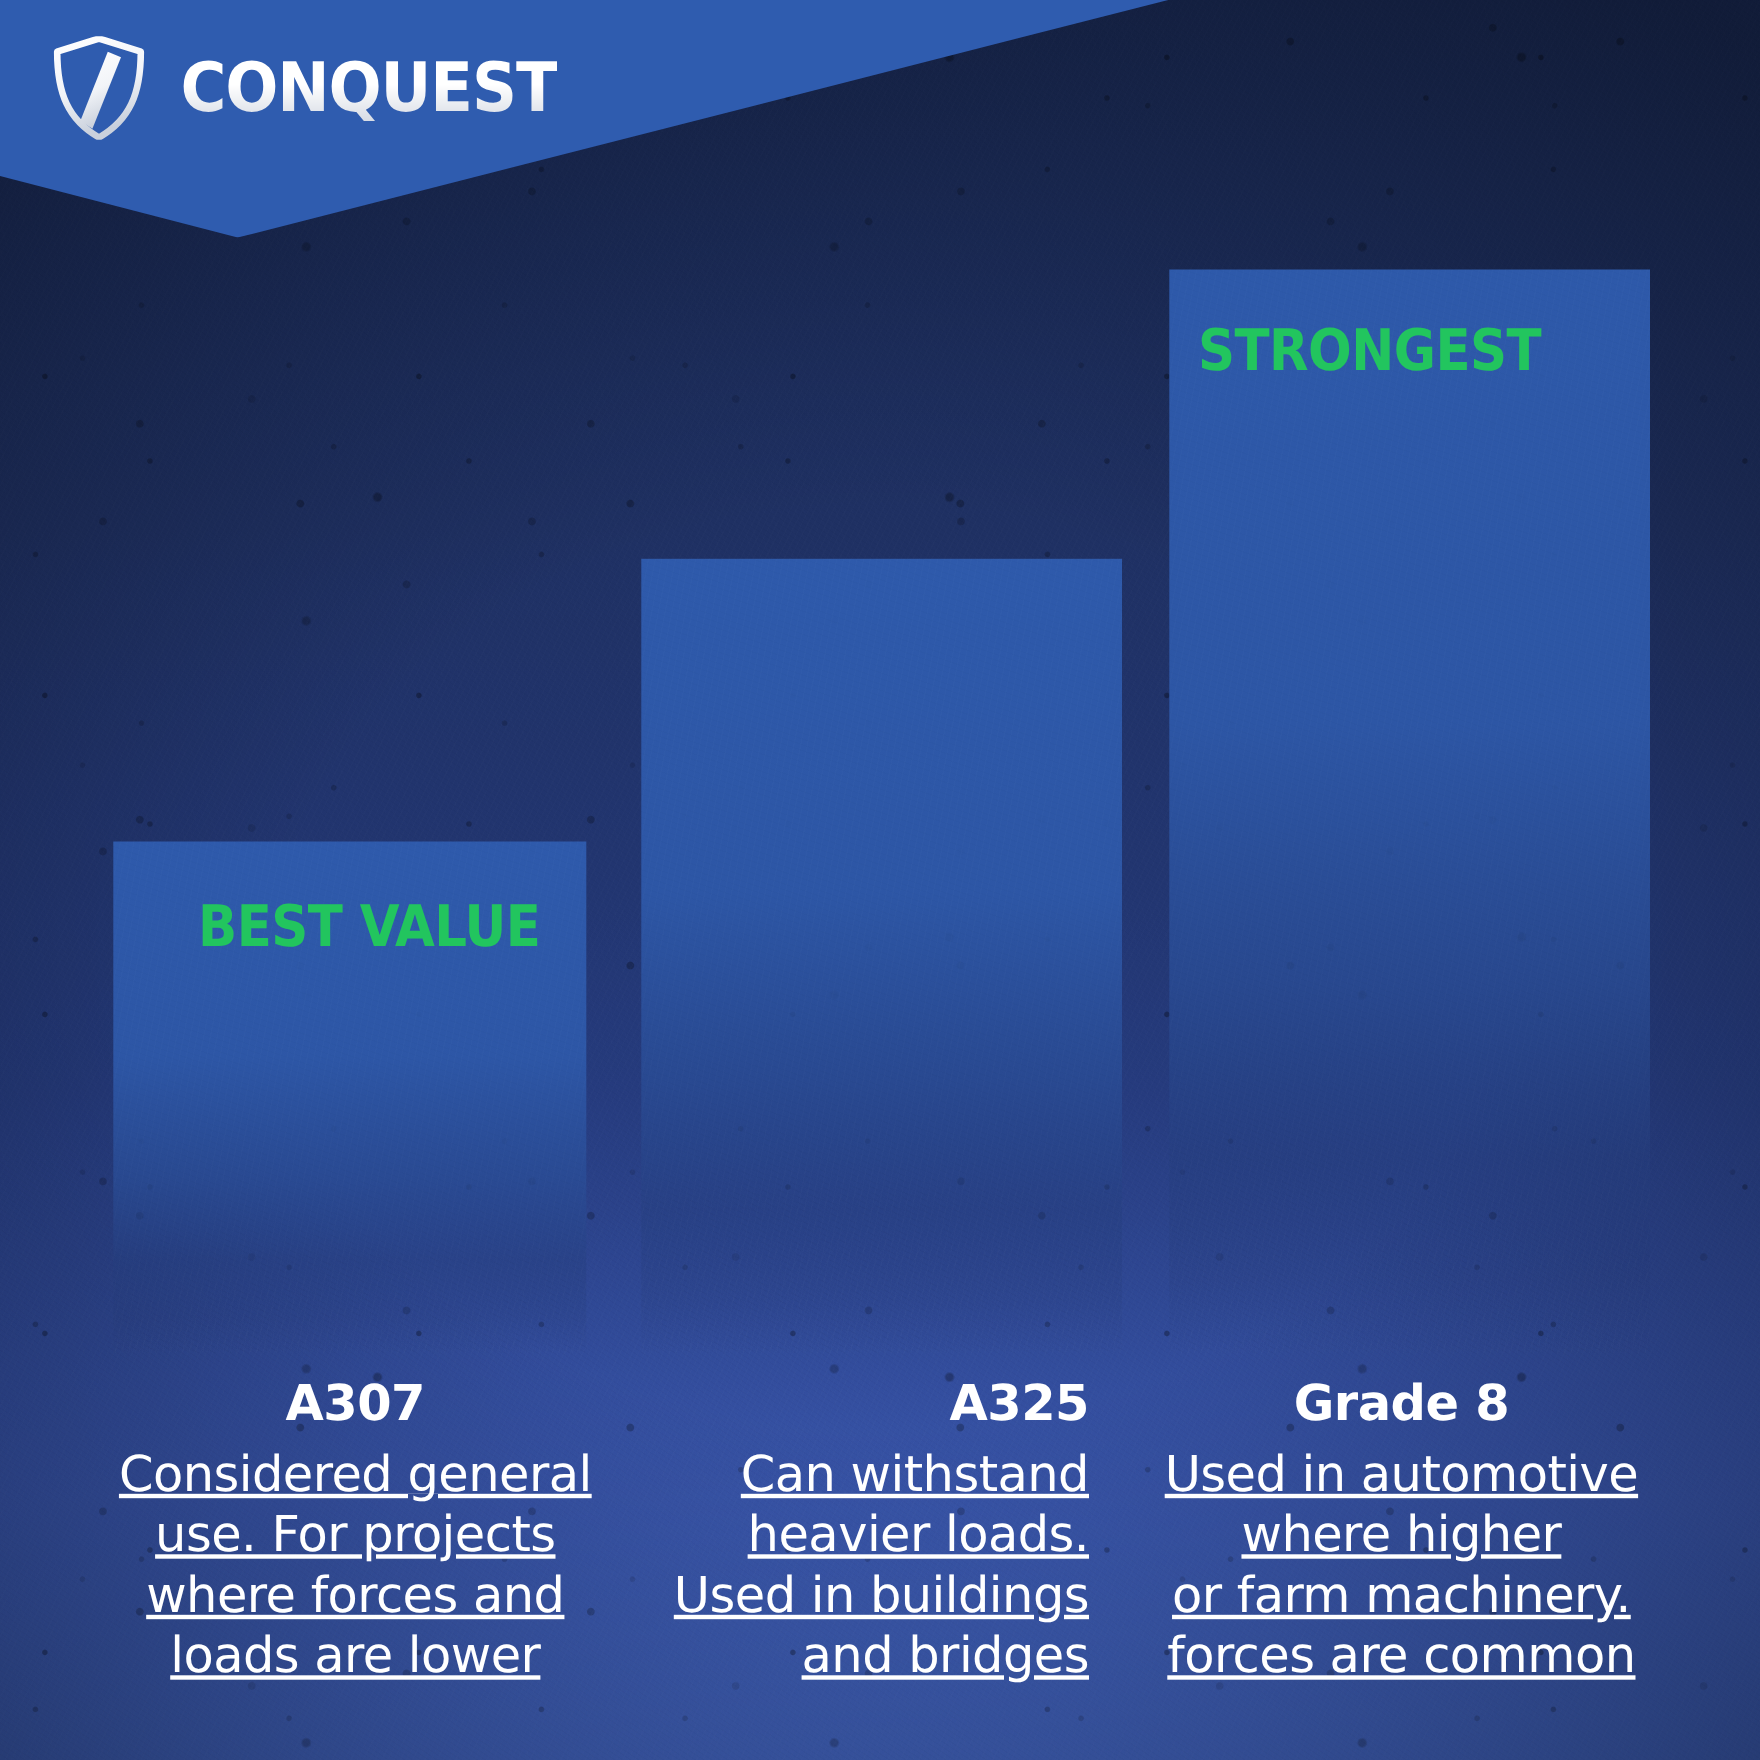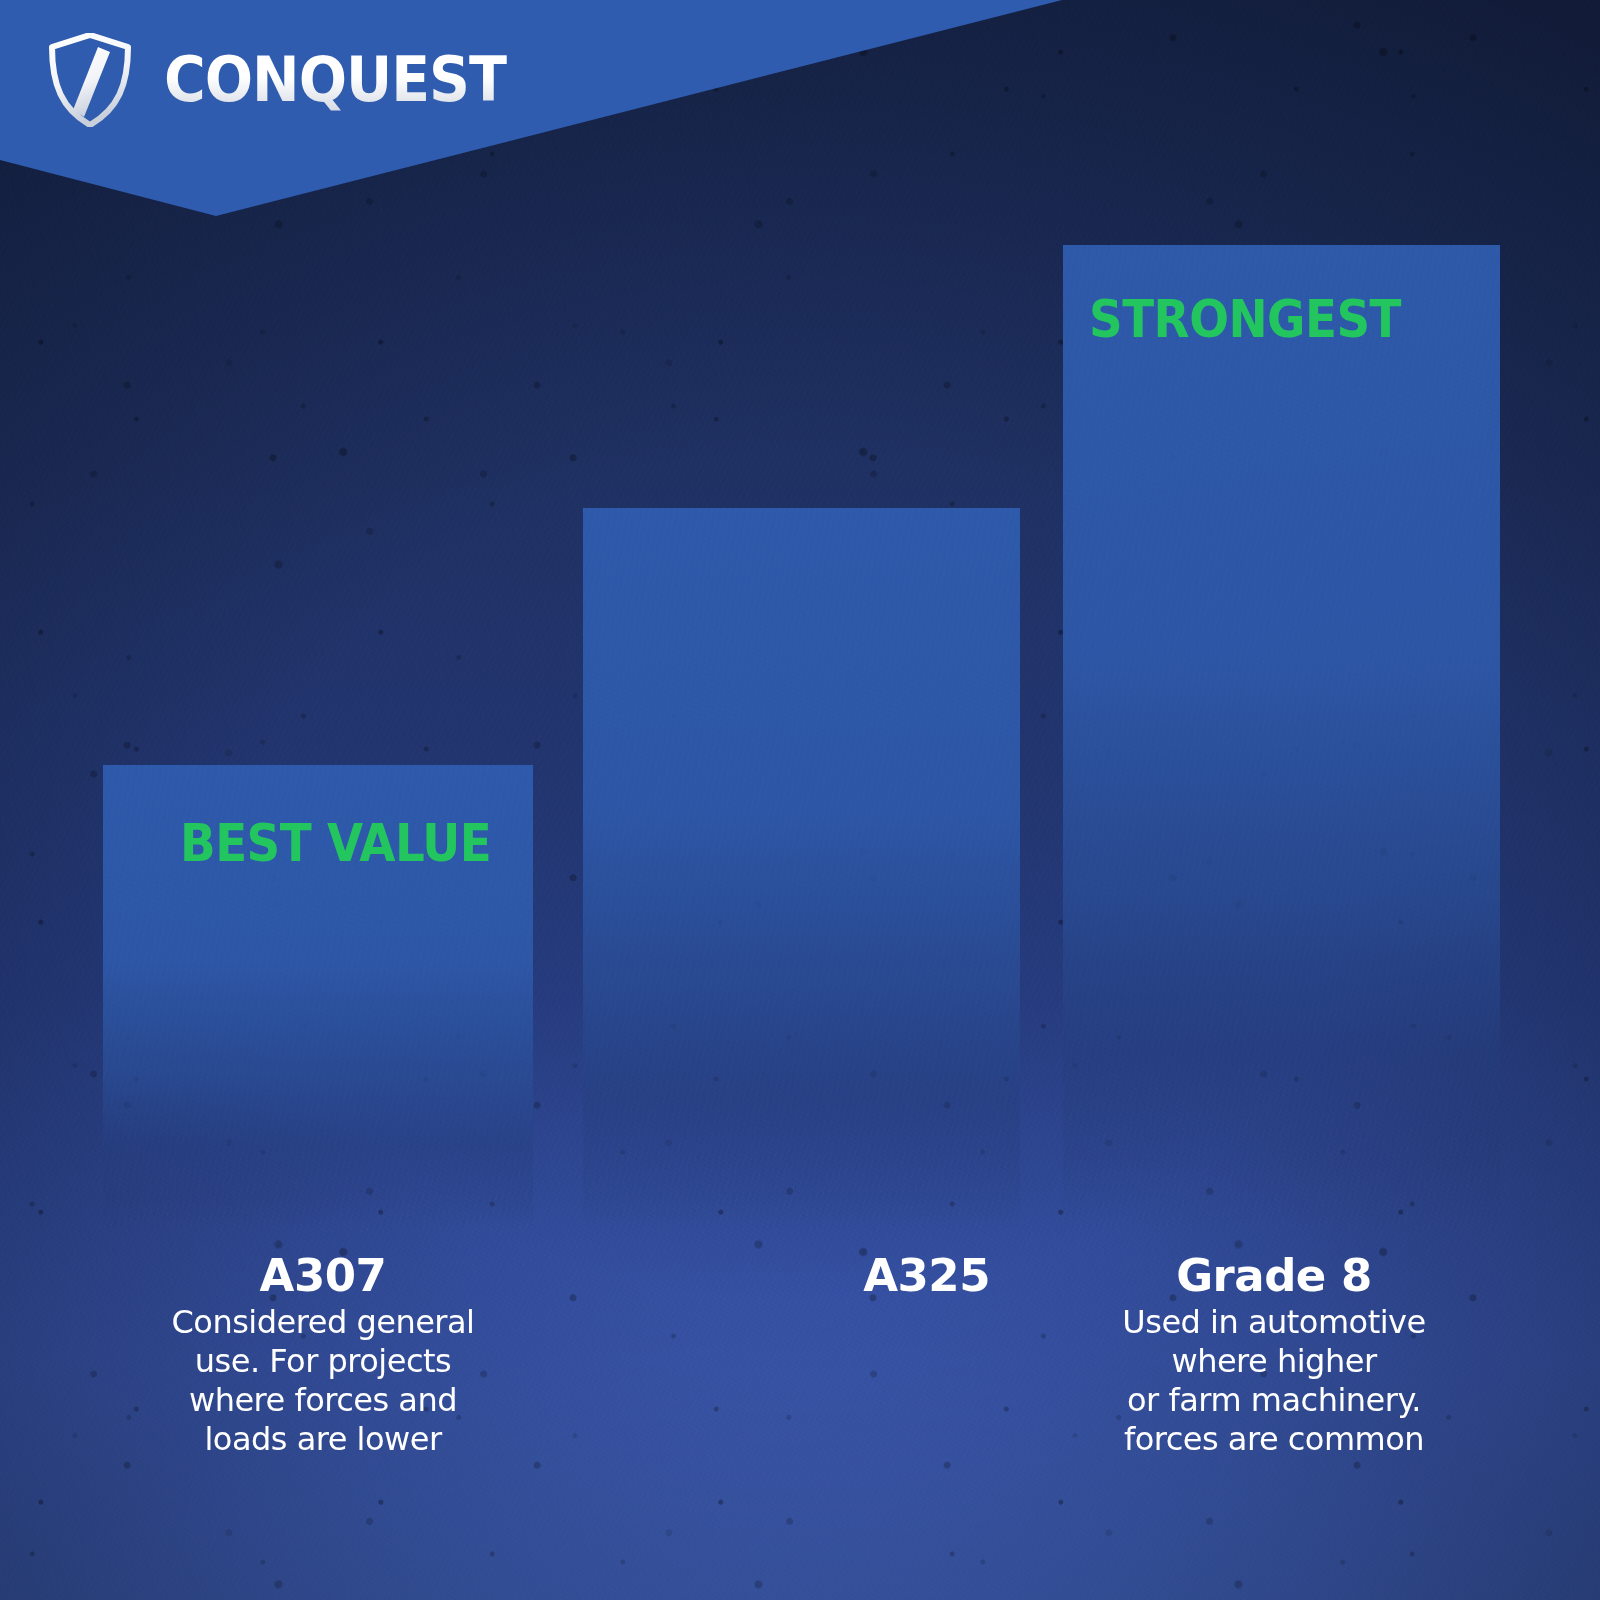--- a/index.html
+++ b/index.html
@@ -135,30 +135,31 @@
   
   .caption {
     position: absolute;
     text-align: center;
     color: #ffffff;
   }
   .caption-title {
     font-size: 45px;
     font-weight: 800;
     line-height: 1.05;
-    margin-bottom: 4px;
+    margin-bottom: 14px;
     letter-spacing: -0.5px;
     font-family: "DejaVu Sans", sans-serif;
   }
   .caption-body {
-    font-size: 32px;
+    font-size: 45px;
     font-weight: 400;
     line-height: 1.22;
     letter-spacing: -0.5px;
     font-family: "DejaVu Sans", sans-serif;
+    text-decoration: underline;
   }
 </style>
 </head>
 <body>
 
 <div class="canvas">
 
   <div class="bg-base"></div>
   <div class="bg-noise"></div>
   <div class="bg-speckle"></div>
@@ -183,20 +184,26 @@
     <div class="caption-body">
       <div>Considered general</div>
       <div>use. For projects</div>
       <div>where forces and</div>
       <div>loads are lower</div>
     </div>
   </div>
 
   <div class="caption" style="left:548px; top:1252px; width:442px;text-align:right;">
     <div class="caption-title">A325</div>
+    <div class="caption-body">
+      <div>Can withstand</div>
+      <div>heavier loads.</div>
+      <div>Used in buildings</div>
+      <div>and bridges</div>
+    </div>
   </div>
 
   <div class="caption" style="left:1048px; top:1252px; width:452px;">
     <div class="caption-title">Grade 8</div>
     <div class="caption-body">
       <div>Used in automotive</div>
       <div>where higher</div>
       <div>or farm machinery.</div>
       <div>forces are common</div>
     </div>

